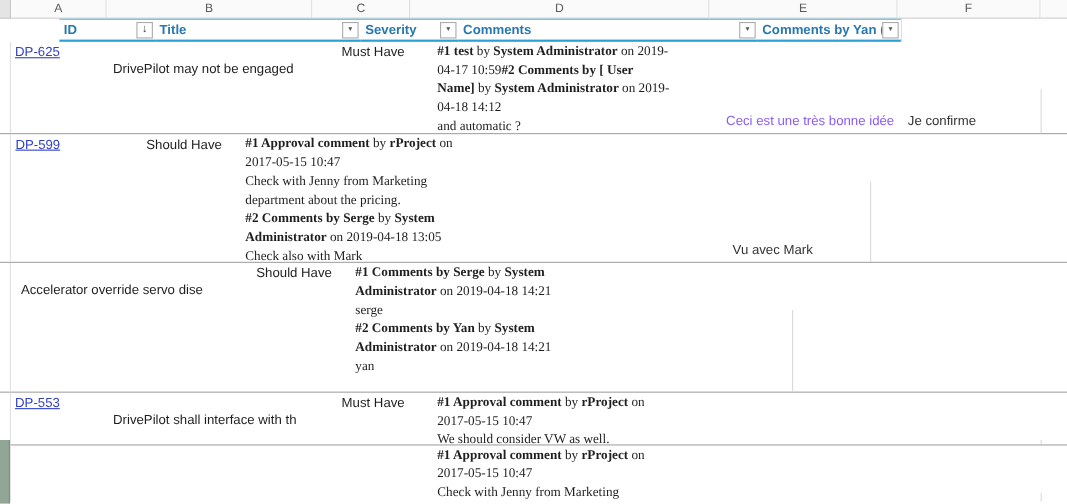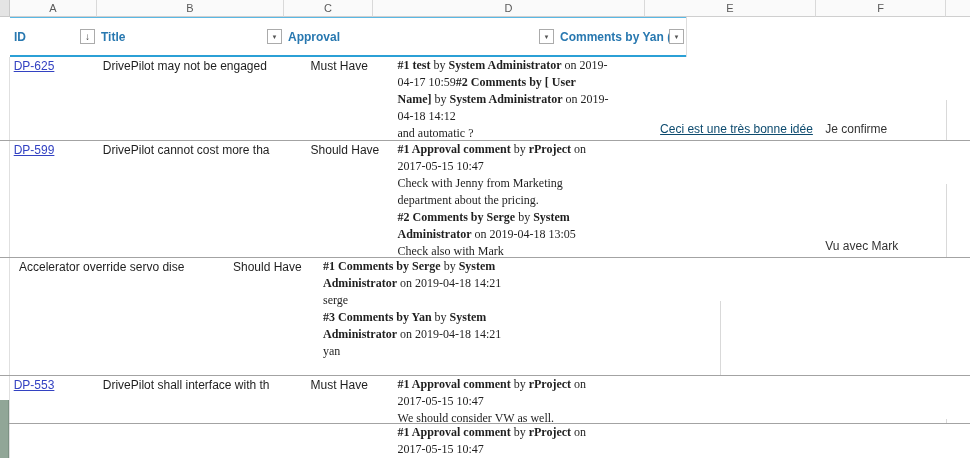--- a/index.html
+++ b/index.html
@@ -11,44 +11,44 @@
   
   .letters { display:flex; height:17px; background:#fafafa; }
   .corner { width:10px; height:17px; background:#e4e4e4; border-right:1px solid #c9c9c9; border-bottom:1px solid #c9c9c9; }
   .letter {
     display:flex; align-items:center; justify-content:center;
     font-size:11px; color:#5a5a5a; border-right:1px solid #d9d9d9; border-bottom:1px solid #cfcfcf;
     background:#fafafa;
   }
   .letter:last-child { border-right:none; }
   
-  .hrow { display:flex; height:40px; }
+  .hrow { display:flex; height:21px;margin-left:44px; }
   .hgut { width:10px; }
   .hcell {
     display:flex; align-items:center; overflow:hidden;
     font-size:12px; font-weight:700; color:#2878b0; padding-left:4px;
     border-top:1px solid #5ab8e4; border-bottom:2px solid #2ba0d6; white-space:nowrap;
   }
   .hg { width:24px; border-left:1px solid #dedede; }
   .fbtn {
     flex:0 0 15px; width:15px; height:15px; margin-left:auto; margin-right:2px;
     border:1px solid #ababab; background:#fff; display:flex; align-items:center; justify-content:center;
     color:#555; cursor:pointer;
   }
   .fbtn .tri { font-size:6px; line-height:1; color:#555; font-weight:400; }
   .fbtn .sort { font-size:10px; line-height:1; color:#444; font-weight:400; }
   
   .row { display:flex; border-bottom:1px solid #a3a3a3; }
   .gut { width:10px; border-right:1px solid #e0e0e0; }
   .cell { overflow:hidden; font-size:12px; line-height:17px; }
   .c-id    { width:87px;  padding:1px 0 0 4px; }
-  .c-title { width:187px; padding:1px 0 0 9px; white-space:nowrap; }
+  .c-title { width:187px; padding:16px 0 0 9px; white-space:nowrap; }
   .c-sev   { width:89px;  padding:1px 0 0 3px;margin-left:33px; }
   .c-com   { width:272px; padding:0 0 0 4px; white-space:pre-wrap;font-family:Liberation Serif, serif; }
-  .c-srg   { width:171px; padding:0 0 2px 4px; display:flex; align-items:flex-end; color:#0c4a6e;text-decoration:underline; }
+  .c-srg   { width:171px; padding:0 0 2px 4px; display:flex; align-items:flex-end; color:#8b5cf6; }
   .c-yan   { width:130px; padding:0 0 2px 4px; display:flex; align-items:flex-end; color:#333; border-right:1px solid #d9d9d9;margin-top:43px; }
   .c-g     { width:24px; }
   .link { color:#3342c2; text-decoration:underline; cursor:pointer; }
   .b { font-weight:700; }
   
   .green-strip { position:absolute; left:0; top:400px; width:9px; height:58px; background:#91a697; border-right:1px solid #7d9284; }
 </style>
 </head>
 <body>
 
@@ -72,22 +72,28 @@
       <span class="fbtn">
           <span class="sort">↓</span>
         </span>
     </div>
     <div class="hcell" style="width:187px">
       <span>Title</span>
       <span class="fbtn">
           <span class="tri">▼</span>
         </span>
     </div>
+    <div class="hcell" style="width:89px">
+      <span>Severity</span>
+      <span class="fbtn">
+          <span class="tri">▼</span>
+        </span>
+    </div>
     <div class="hcell" style="width:272px">
-      <span>Approval</span>
+      <span>Comments</span>
       <span class="fbtn">
           <span class="tri">▼</span>
         </span>
     </div>
     <div class="hcell" style="width:130px">
       <span style="overflow:hidden">Comments by Yan (</span>
       <span class="fbtn">
           <span class="tri">▼</span>
         </span>
     </div>
@@ -105,42 +111,41 @@
 04-18 14:12
 and automatic ?</span></div>
     <div class="cell c-srg">Ceci est une très bonne idée</div>
     <div class="cell c-yan">Je confirme</div>
     <div class="cell c-g"></div>
   </div>
 
   <div class="row" style="height:117px">
     <div class="gut"></div>
     <div class="cell c-id"><a class="link">DP-599</a></div>
-    <div class="cell c-title">DrivePilot cannot cost more tha</div>
     <div class="cell c-sev">Should Have</div>
     <div class="cell c-com"><span class="b">#1 Approval comment</span><span> by </span><span class="b">rProject</span><span> on
 2017-05-15 10:47
 Check with Jenny from Marketing
 department about the pricing.
 </span><span class="b">#2 Comments by Serge</span><span> by </span><span class="b">System
 Administrator</span><span> on 2019-04-18 13:05
 Check also with Mark</span></div>
     <div class="cell c-srg"></div>
     <div class="cell c-yan">Vu avec Mark</div>
     <div class="cell c-g"></div>
   </div>
 
   <div class="row" style="height:118px">
     <div class="gut"></div>
     <div class="cell c-title">Accelerator override servo dise</div>
     <div class="cell c-sev">Should Have</div>
     <div class="cell c-com"><span class="b">#1 Comments by Serge</span><span> by </span><span class="b">System
 Administrator</span><span> on 2019-04-18 14:21
 serge
-</span><span class="b">#3 Comments by Yan</span><span> by </span><span class="b">System
+</span><span class="b">#2 Comments by Yan</span><span> by </span><span class="b">System
 Administrator</span><span> on 2019-04-18 14:21
 yan</span></div>
     <div class="cell c-yan"></div>
     <div class="cell c-g"></div>
   </div>
 
   <div class="row" style="height:48px">
     <div class="gut"></div>
     <div class="cell c-id"><a class="link">DP-553</a></div>
     <div class="cell c-title">DrivePilot shall interface with th</div>

